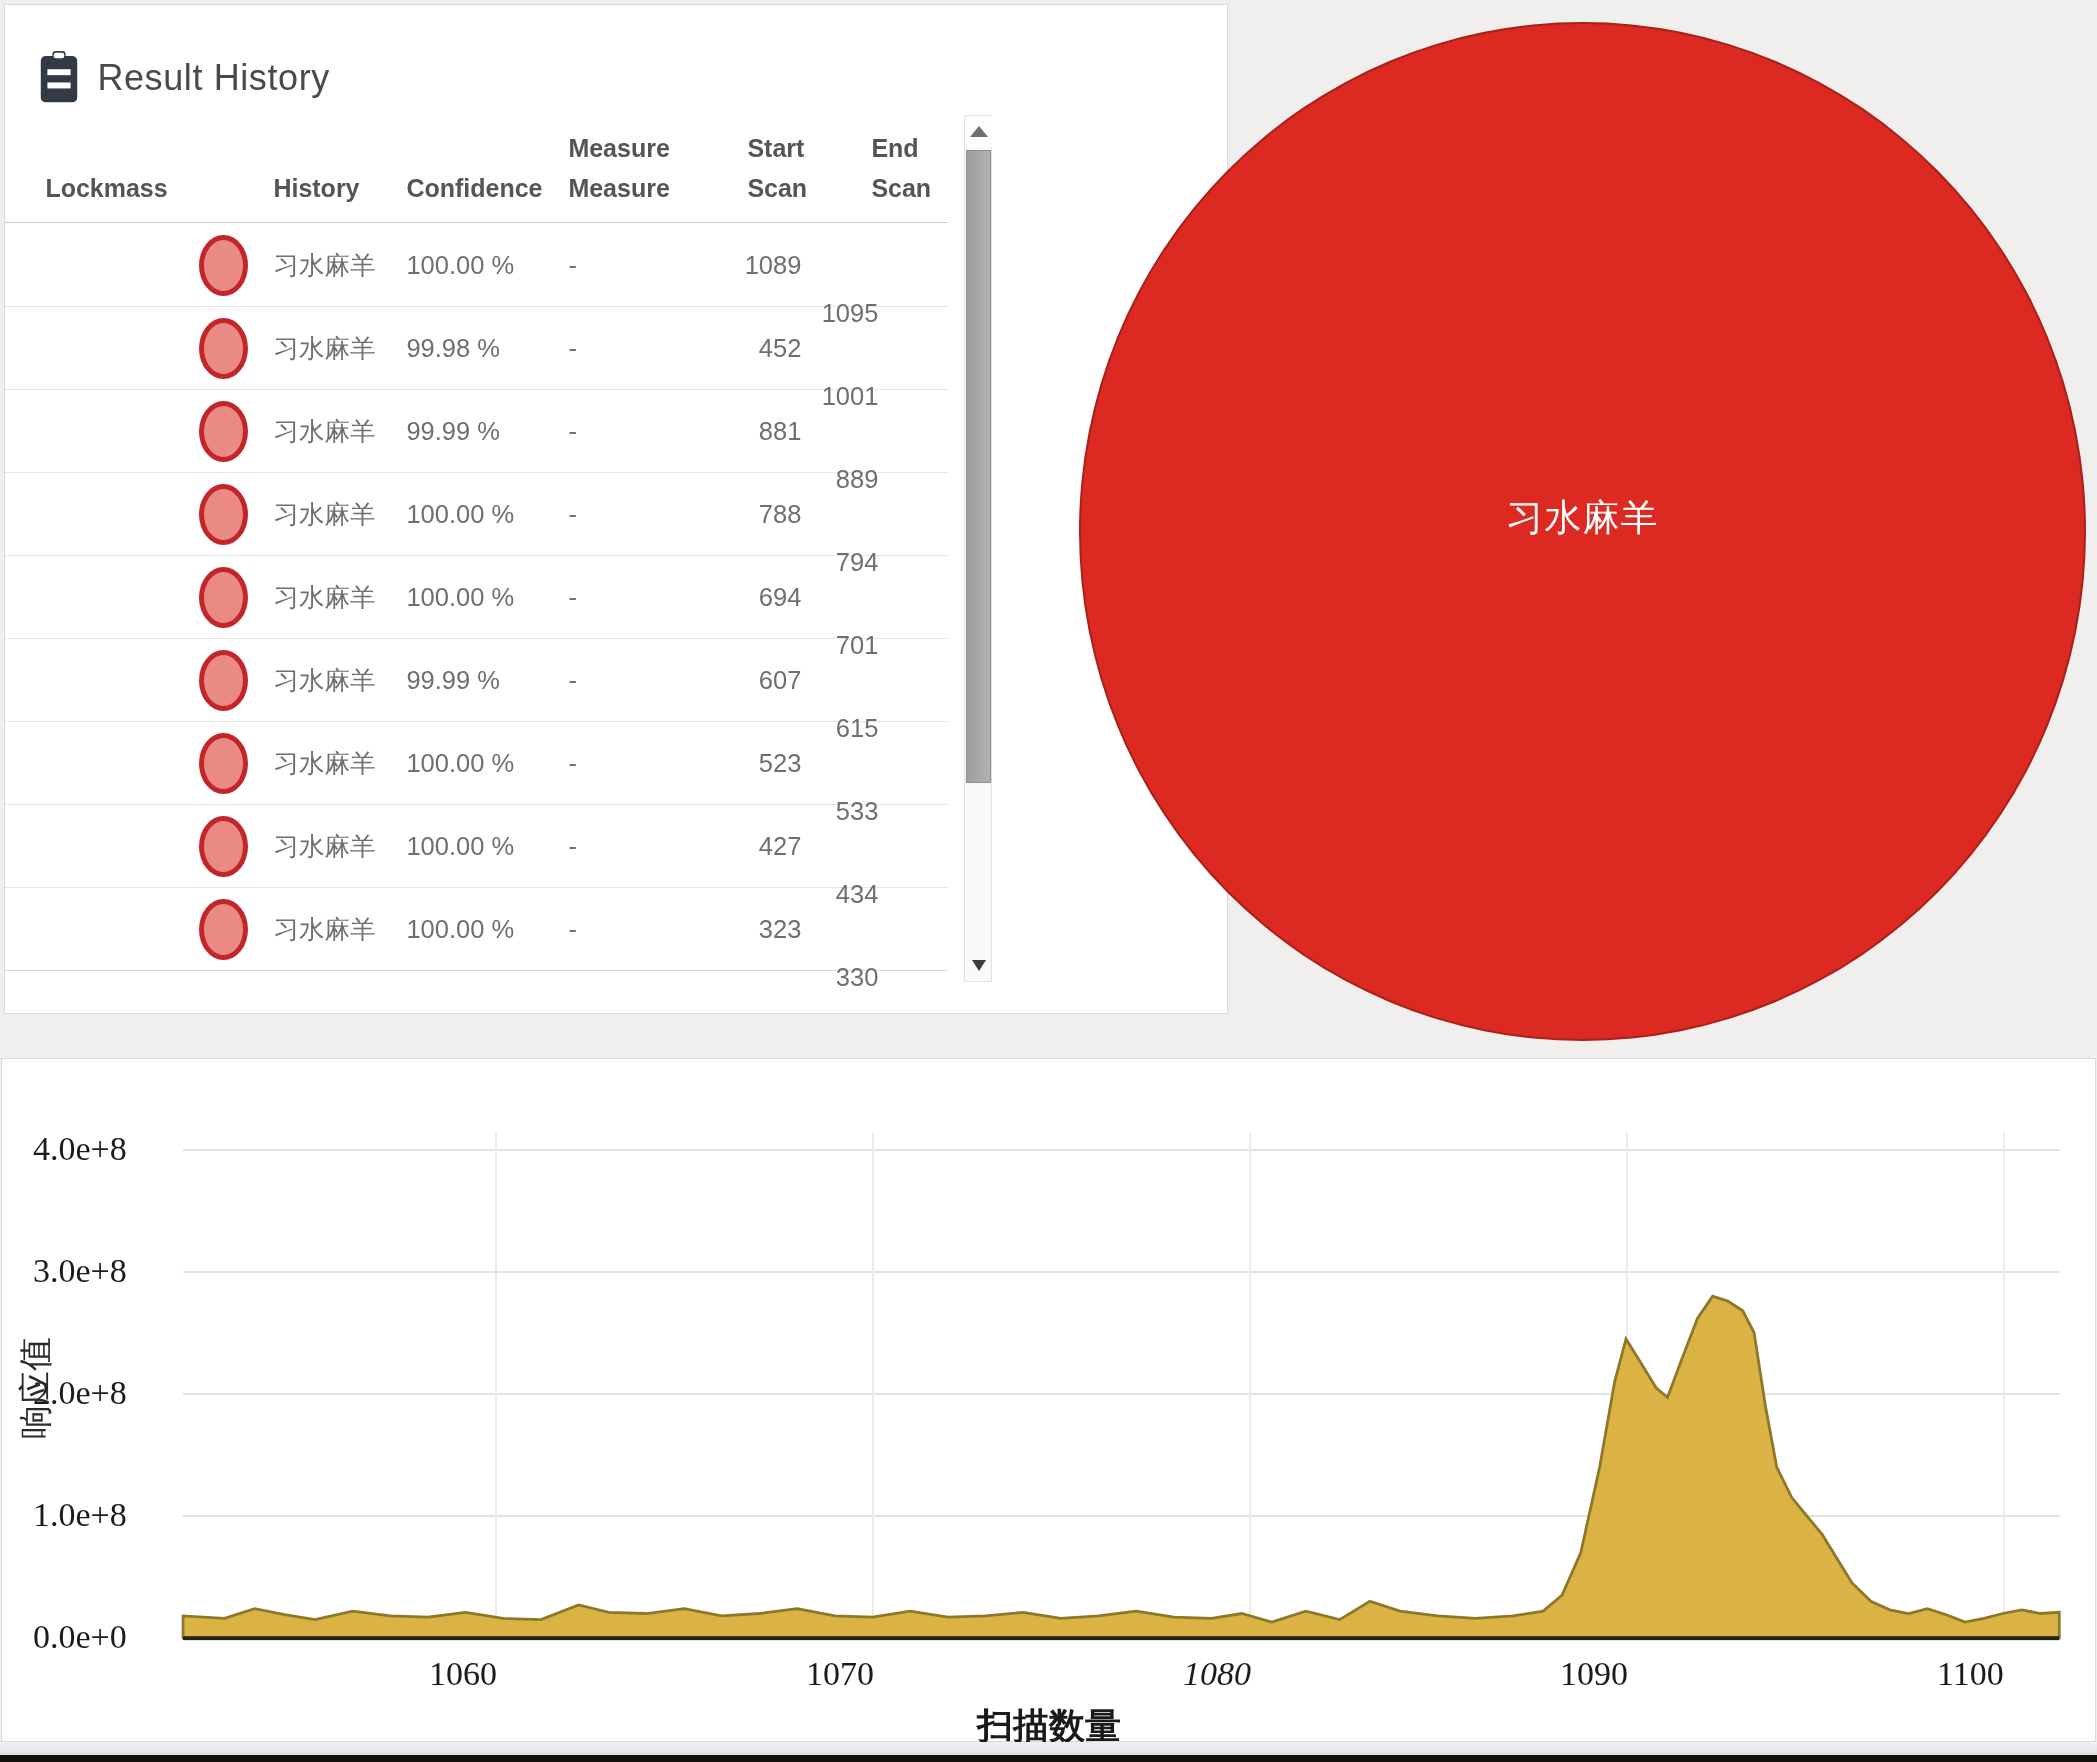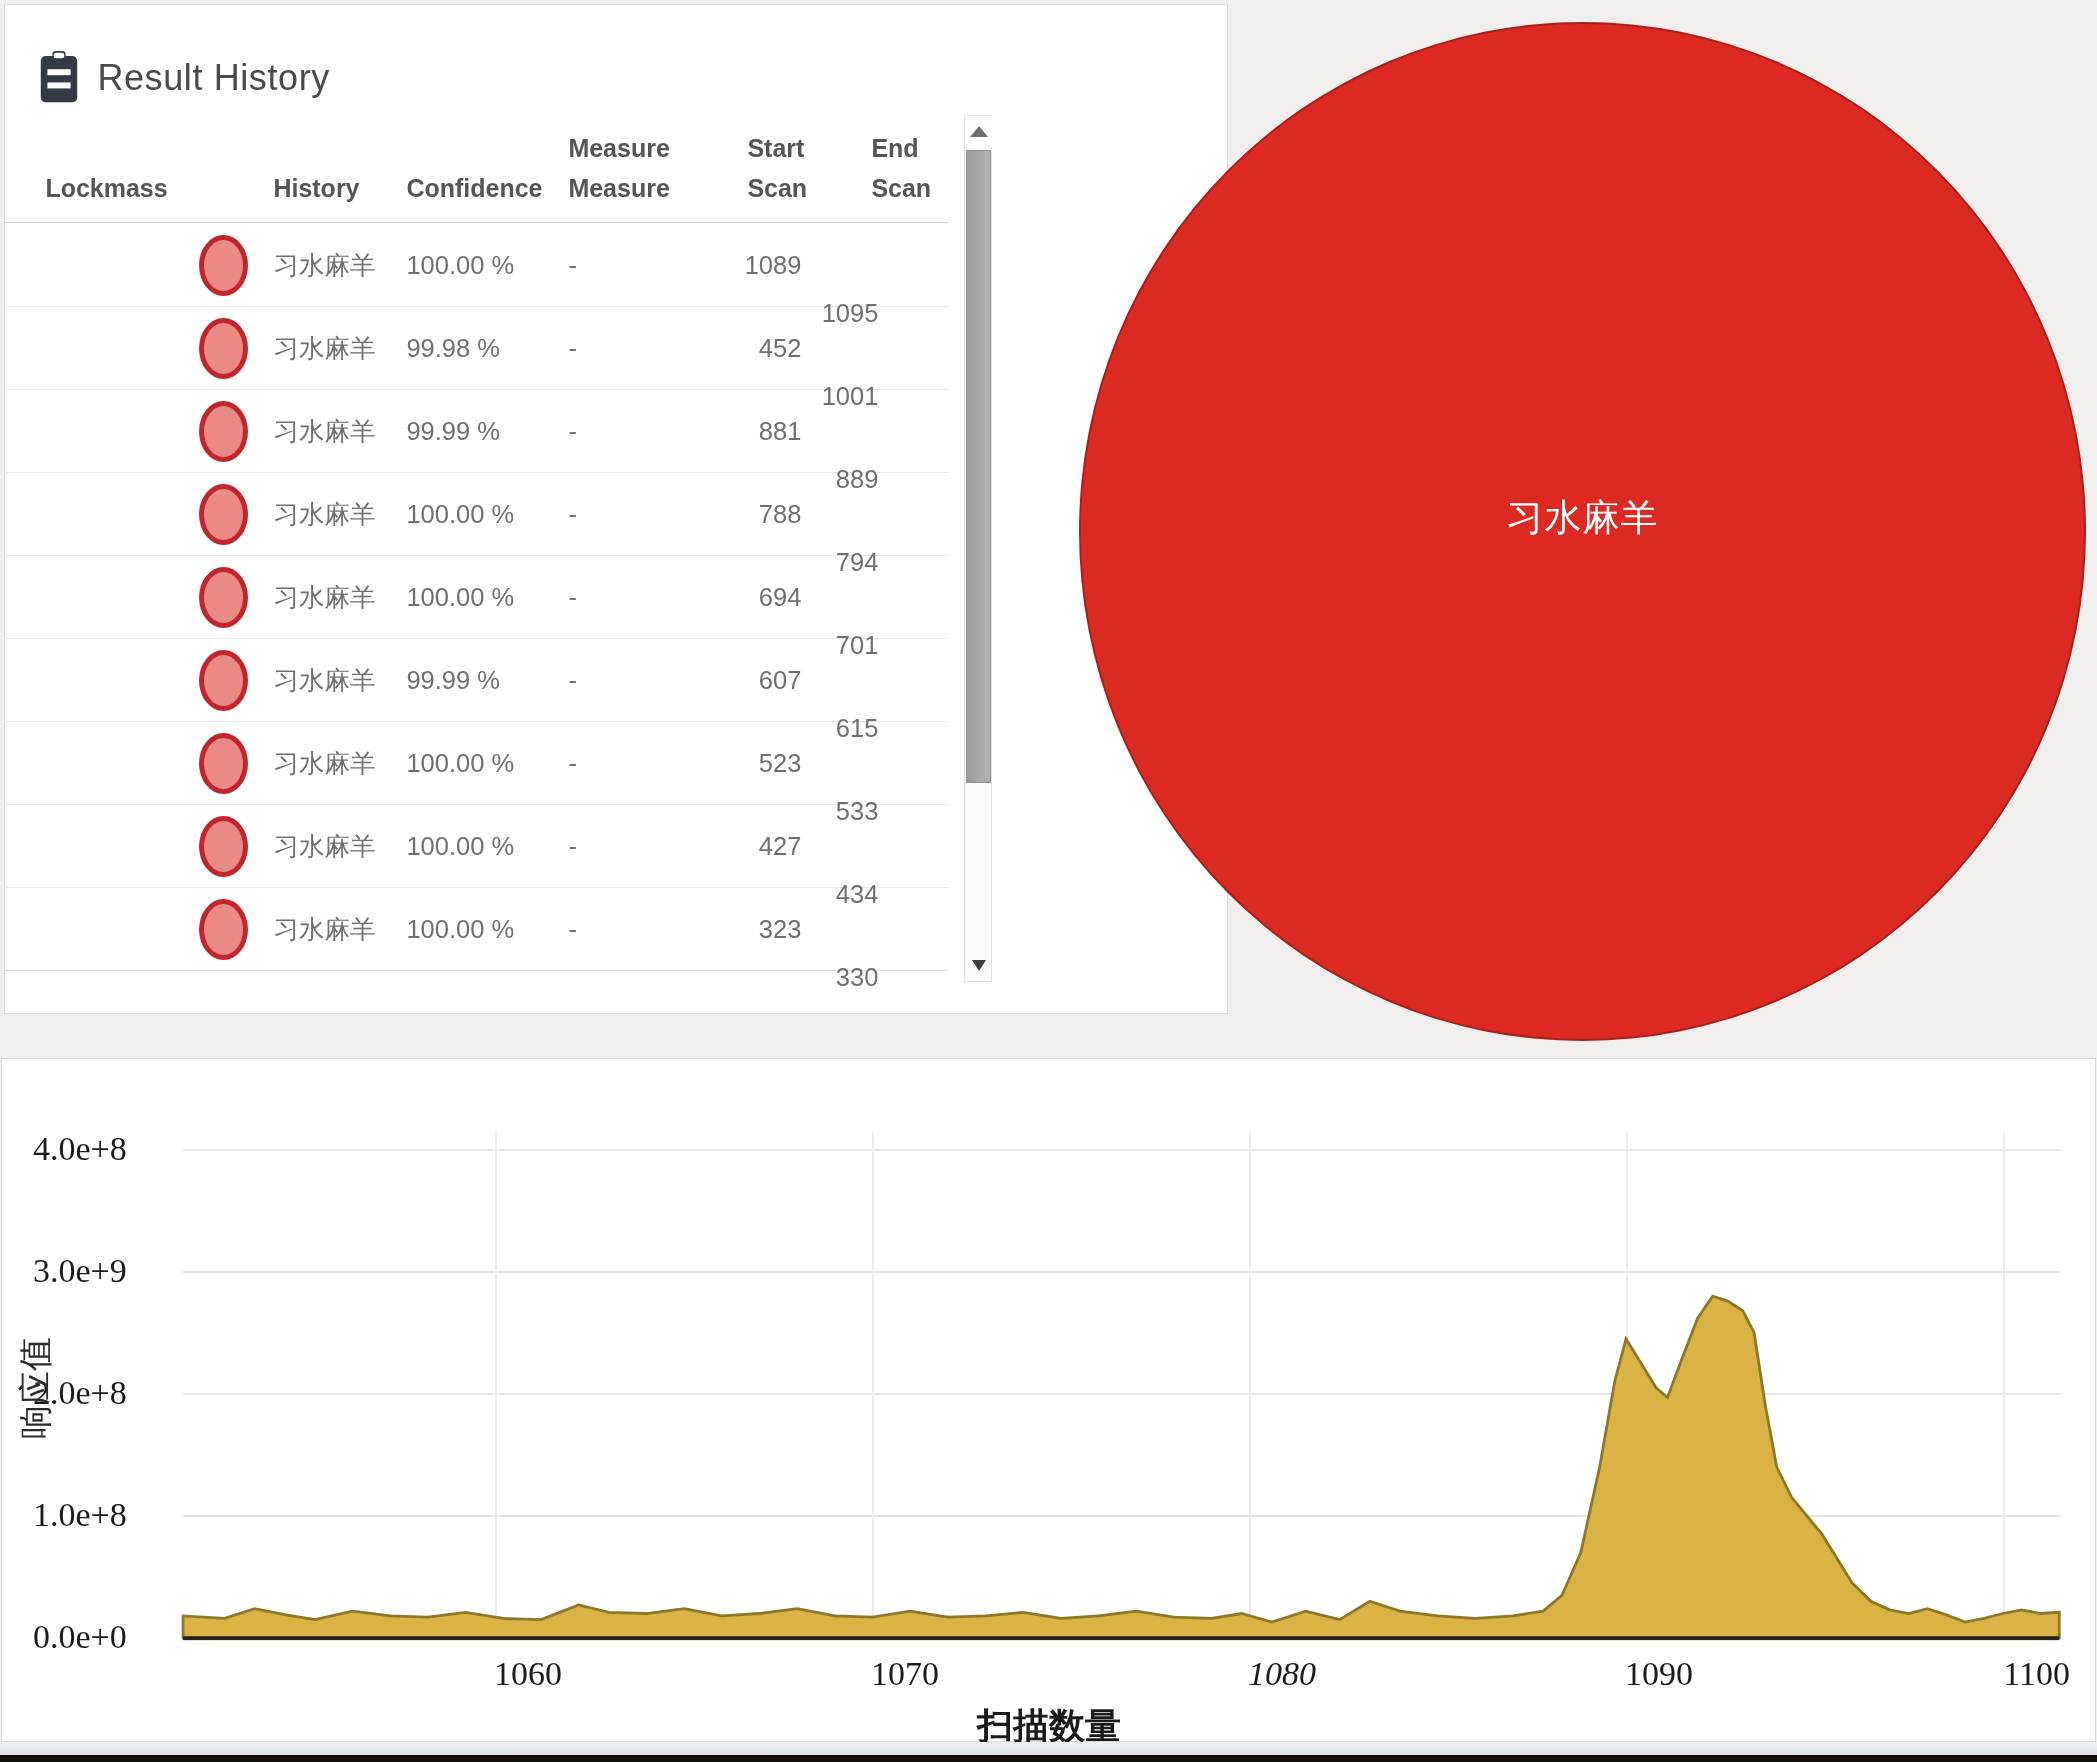--- a/index.html
+++ b/index.html
@@ -68,21 +68,21 @@
     font-size:37px; color:#fff; letter-spacing:1.1px;
     transform:translateY(-14.4px);
   }
 
   
   #chart-panel { left:1.1px; top:1058px; width:2095px; height:684px; }
   .hgrid { position:absolute; left:183px; width:1877px; height:1.7px; background:#e3e3e3; }
   .vgrid { position:absolute; top:1132px; width:1.7px; height:506px; background:#ececec; }
   .ylab { position:absolute; left:33px; width:144px; text-align:left;
           font-family:"Liberation Serif","DejaVu Serif",serif; font-size:34px; color:#1b1b1b; }
-  .xlab { position:absolute; top:1655px; width:133px; text-align:right;
+  .xlab { position:absolute; top:1655px; width:133px; text-align:left;
           font-family:"Liberation Serif","DejaVu Serif",serif; font-size:34px; color:#1b1b1b; }
   #y-title { position:absolute; left:-20px; top:1365px; width:111px; text-align:center;
              transform:rotate(-90deg);
              font-family:"Liberation Serif","DejaVu Serif",serif; font-size:34px; color:#2a2a2a; }
   #x-title { position:absolute; left:938px; top:1702px; width:222px; text-align:center;
              font-family:"Liberation Serif","DejaVu Serif",serif; font-size:36px; font-weight:bold; color:#1a1a1a; }
   #plot-svg { position:absolute; left:0; top:0; width:2097px; height:1763px; pointer-events:none; }
 
   
   #bottom-strip { position:absolute; left:0; top:1742px; width:2097px; height:12.8px;
@@ -218,21 +218,21 @@
 </div>
 
 <div class="card" id="chart-panel"></div>
 <div id="grid-layer">
     <div class="ylab" style="top: 1618px;">0.0e+0</div>
     <div class="hgrid" style="top: 1515px;"></div>
     <div class="ylab" style="top: 1496px;">1.0e+8</div>
     <div class="hgrid" style="top: 1393px;"></div>
     <div class="ylab" style="top: 1374px;">2.0e+8</div>
     <div class="hgrid" style="top: 1271px;"></div>
-    <div class="ylab" style="top: 1252px;">3.0e+9</div>
+    <div class="ylab" style="top: 1252px;">3.0e+8</div>
     <div class="hgrid" style="top: 1149px;"></div>
     <div class="ylab" style="top: 1130px;">4.0e+8</div>
     <div class="vgrid" style="left: 495px;"></div>
     <div class="xlab" style="left: 429px;">1060</div>
     <div class="vgrid" style="left: 872px;"></div>
     <div class="xlab" style="left: 806px;">1070</div>
     <div class="vgrid" style="left: 1249px;"></div>
     <div class="xlab" style="left: 1183px; font-style: italic;">1080</div>
     <div class="vgrid" style="left: 1626px;"></div>
     <div class="xlab" style="left: 1560px;">1090</div>

